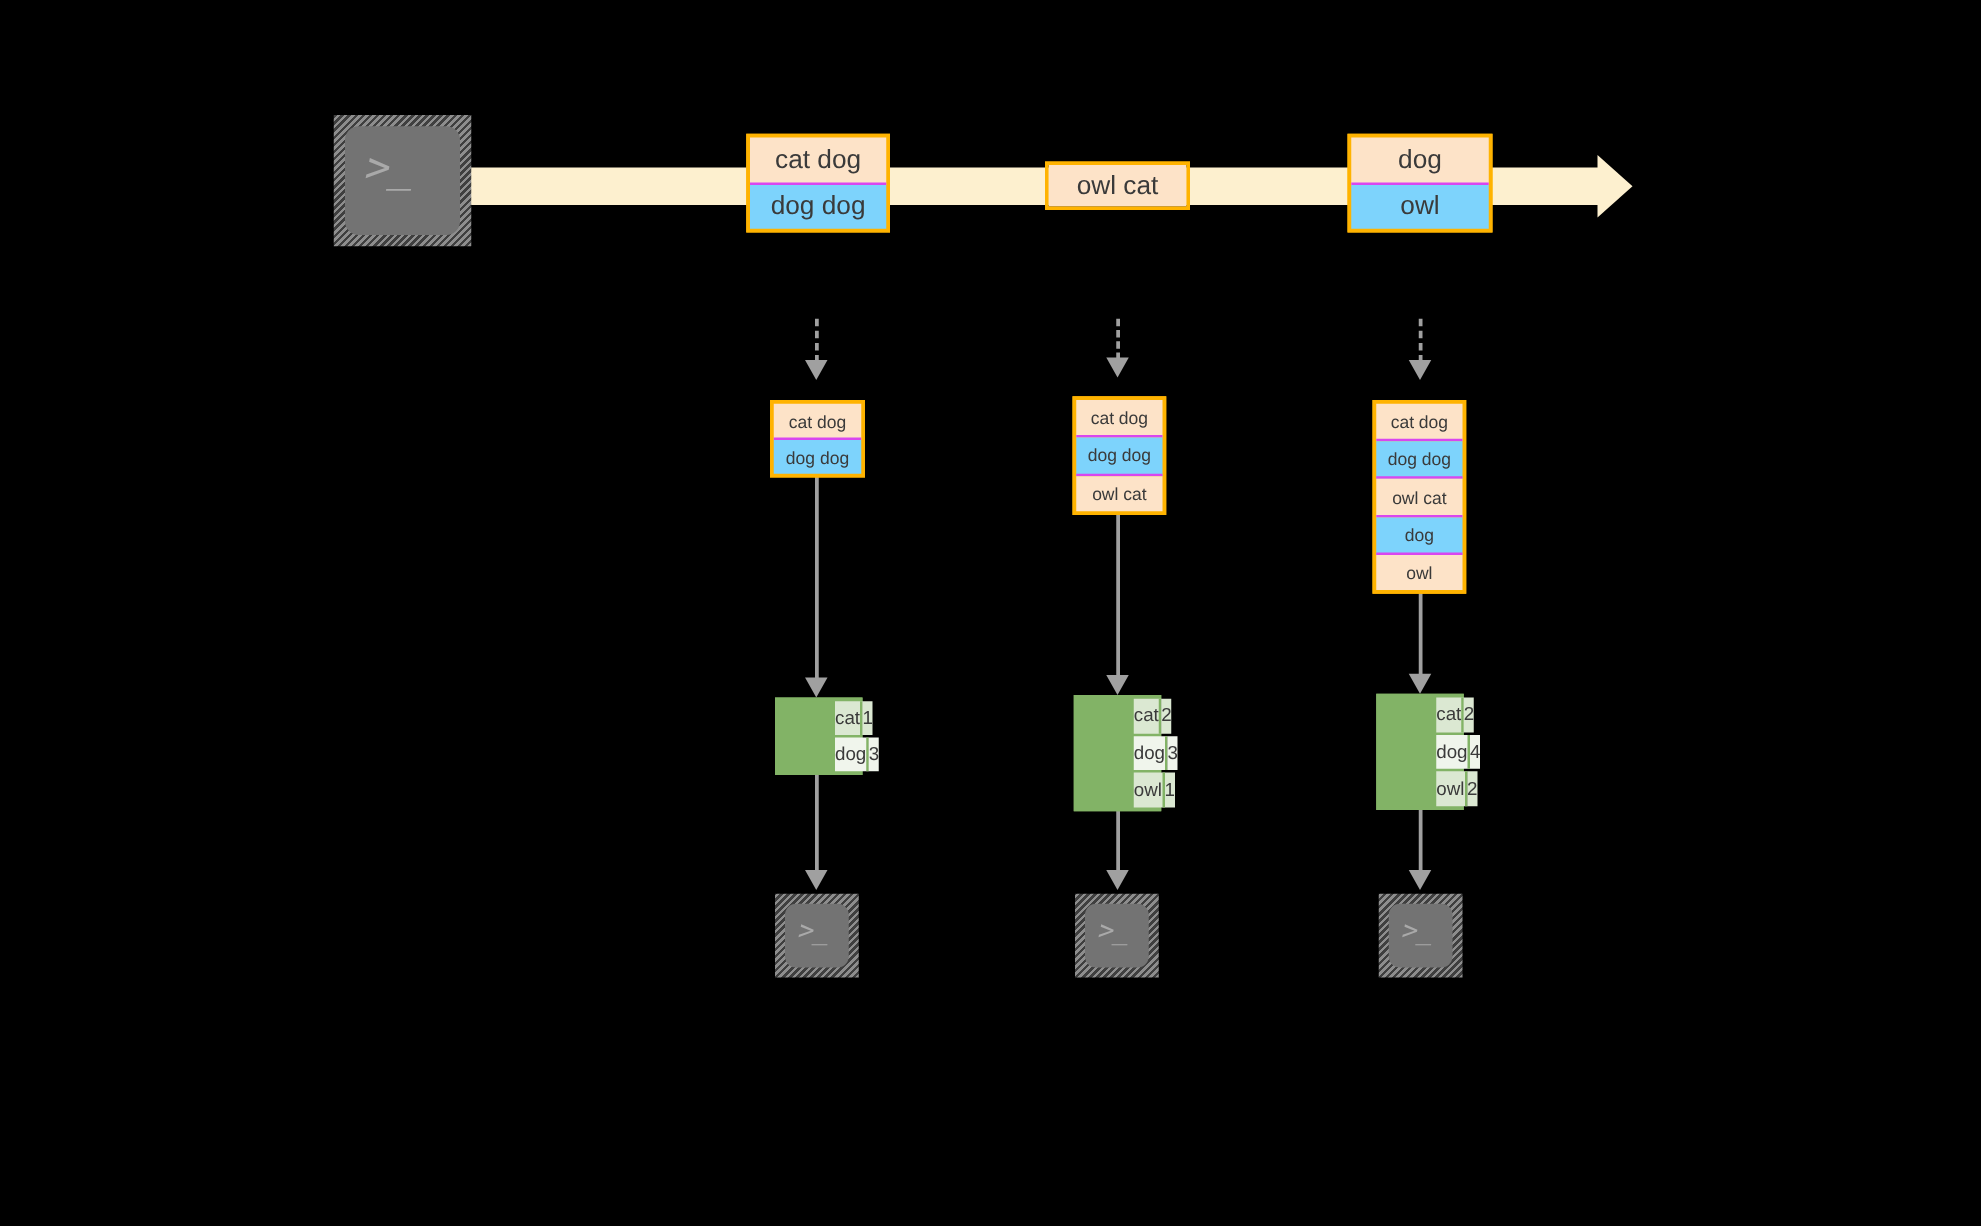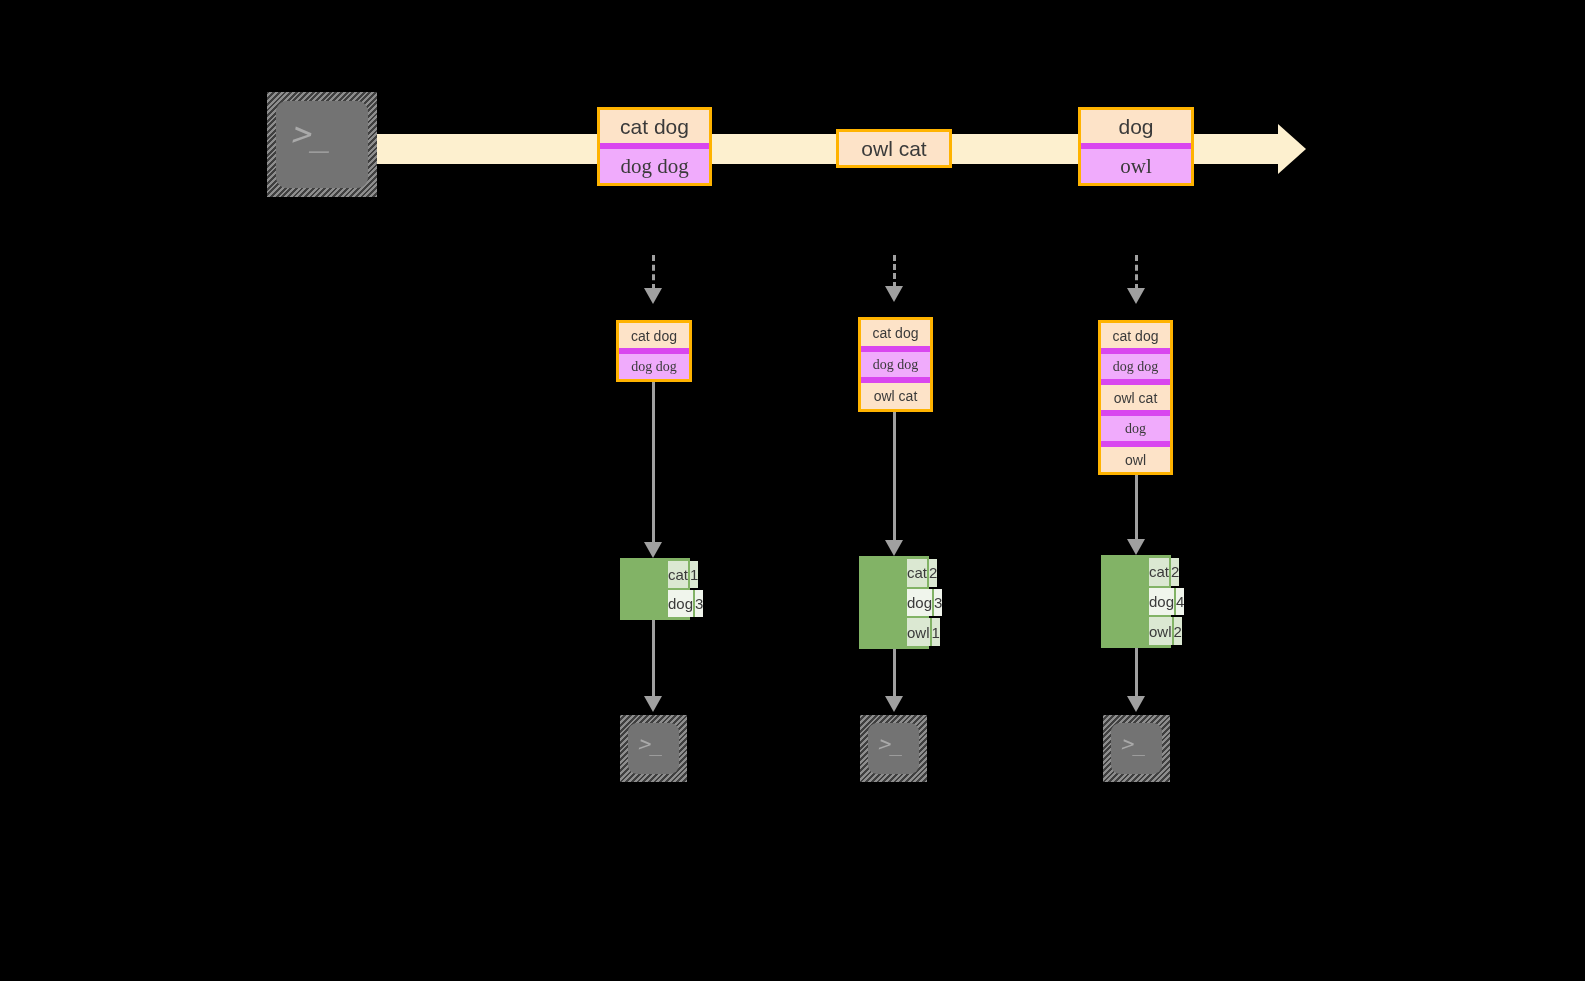--- a/index.html
+++ b/index.html
@@ -83,25 +83,25 @@
     z-index: 5;
   }
   .evt-row {
     flex: 1 1 auto;
     box-sizing: border-box;
     display: flex;
     align-items: center;
     justify-content: center;
     color: #3a3a3a;
     white-space: nowrap;
-    border-bottom: 6px solid #d946ef;
+    border-bottom: 2px solid #d946ef;
   }
   .evt-row:last-child { border-bottom: none; }
   .evt-row.dark  { background: #fde3c8; }
-  .evt-row.light { background: #f0abfc; font-family: Liberation Serif, serif; }
+  .evt-row.light { background: #7dd3fc; }
 
   
   .res-table {
     position: absolute;
     box-sizing: border-box;
     border: 3px solid #82b366;
     background: #82b366;
     display: flex;
     flex-direction: column;
     z-index: 5;

